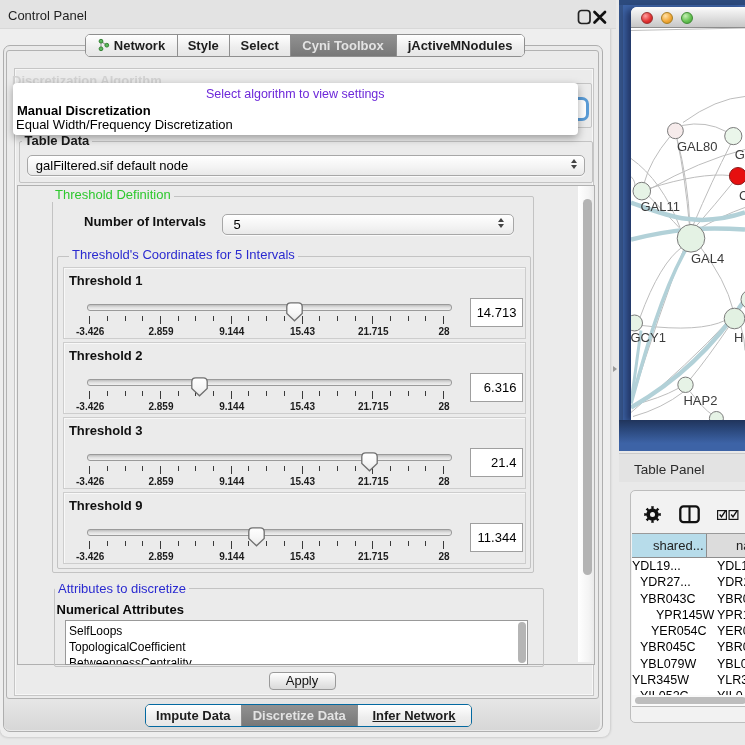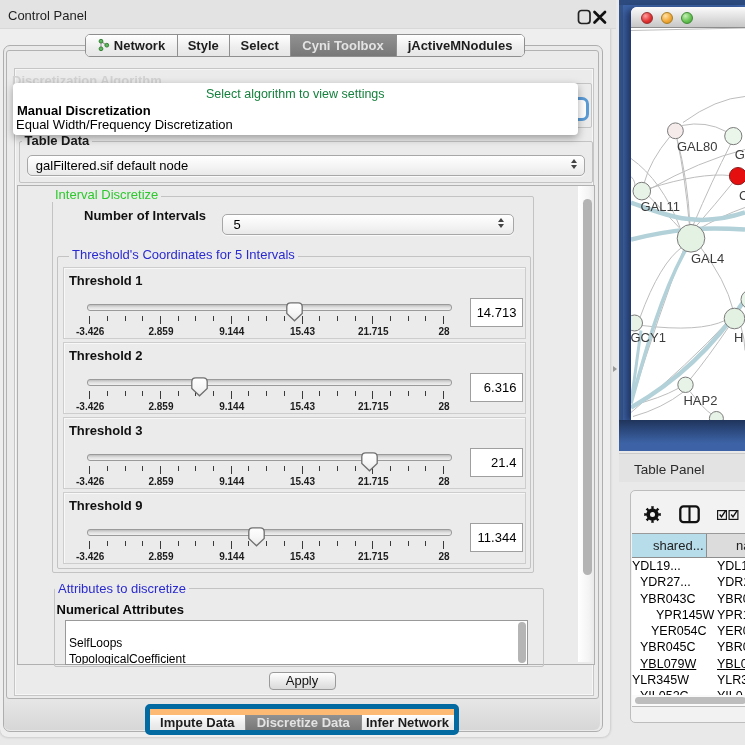--- a/index.html
+++ b/index.html
@@ -70,23 +70,23 @@
       <div class="dn"></div>
     </div>
 </div>
 
 <div class="abs" style="left:16.5px;top:184.5px;width:576px;height:478px;border:1px solid #b0b0b0;background:#ebebeb;"></div>
 
 <div class="abs" style="left:577.6px;top:185.5px;width:15px;height:476px;background:linear-gradient(to right,#ffffff,#f4f4f4 70%,#ececec);"></div>
 <div class="abs" style="left:582.5px;top:199px;width:9px;height:376px;background:#b3b3b3;border-radius:4.5px;"></div>
 
 <div class="group" style="left:52.2px;top:196px;width:480px;height:375px;"></div>
-<div class="gtitle" style="left:52px;top:189px;color:#2ec82e;">Interval Discretize</div>
-
-<div class="abs" style="left:84px;top:208px;font-size:13px;font-weight:bold;color:#111;">Number of Intervals</div>
+<div class="gtitle" style="left:52px;top:189px;color:#2ec82e;">Threshold Definition</div>
+
+<div class="abs" style="left:84px;top:214px;font-size:13px;font-weight:bold;color:#111;">Number of Intervals</div>
 <div class="combo abs" style="left:221.5px;top:213.5px;width:290px;height:19px;">
   <div class="abs" style="left:11px;top:0;height:19px;line-height:19px;font-size:13px;color:#000;">5</div>
   <div class="arrows" style="right:8px;top:3px;">
       <div class="up"></div>
       <div class="dn"></div>
     </div>
 </div>
 
 <div class="group" style="left:57px;top:255.5px;width:472px;height:311px;"></div>
 <div class="gtitle" style="left:69px;top:249px;color:#2a2ad0;">Threshold's Coordinates for 5 Intervals</div>
@@ -267,40 +267,40 @@
         <path d="M0.8,11.5 L0.8,4.8 Q0.8,0.8 4.8,0.8 L12.2,0.8 Q16.2,0.8 16.2,4.8 L16.2,11.5 L8.5,18.8 Z" fill="url(#tg4)" stroke="#6f6f6f" stroke-width="1.3"></path>
       </svg>
       <div class="valbox">11.344</div>
     </div>
 </div>
 
 <div class="group" style="left:53.6px;top:588.3px;width:488px;height:77px;"></div>
 <div class="gtitle" style="left:55px;top:582.5px;color:#2a2ad0;">Attributes to discretize</div>
 <div class="abs" style="left:56.5px;top:602px;font-size:13px;font-weight:bold;color:#0a0a0a;">Numerical Attributes</div>
 <div class="abs" style="left:64.5px;top:620px;width:463px;height:44.5px;background:#fff;border:1px solid #999;overflow:hidden;box-sizing:border-box;">
-  <div style="padding-left:3.5px;padding-top:14px;">
+  <div style="padding-left:3.5px;padding-top:2px;">
     <div class="rowtxt" style="height:16px;line-height:16px;font-size:12px;">SelfLoops</div>
     <div class="rowtxt" style="height:16px;line-height:16px;font-size:12px;">TopologicalCoefficient</div>
     <div class="rowtxt" style="height:16px;line-height:16px;font-size:12px;">BetweennessCentrality</div>
   </div>
 </div>
 <div class="abs" style="left:517.5px;top:622px;width:8.5px;height:40.5px;background:#b5b5b5;border-radius:4px;"></div>
 
 <div class="abs" style="left:268.5px;top:671.5px;width:65px;height:16.5px;border:1px solid #9a9a9a;border-radius:4px;background:linear-gradient(#fefefe,#e8e8e8 60%,#dadada);font-size:13px;color:#111;text-align:center;line-height:16.5px;">Apply</div>
 
-<div class="abs" style="left:144.5px;top:704px;height:20.5px;display:flex;border:5px solid #0369a1;border-radius:5px;overflow:hidden;background:#fdba74;align-items:flex-end;">
+<div class="abs" style="left:144.5px;top:704px;height:20.5px;display:flex;border:1px solid #0369a1;border-radius:5px;overflow:hidden;background:#fdba74;">
   <div class="tabseg" style="width:95.5px;">Impute Data</div>
   <div class="tabseg sel" style="width:114.5px;">Discretize Data</div>
-  <div class="tabseg" style="width:92px;border-right:none;">Infer Network</div>
+  <div class="tabseg" style="width:113px;border-right:none;text-decoration:underline;">Infer Network</div>
 </div>
 
 <div class="abs" style="left:613px;top:365.5px;width:0;height:0;border-top:3px solid transparent;border-bottom:3px solid transparent;border-left:4px solid #9a9a9a;"></div>
 
 <div class="abs" style="left:12.8px;top:83.4px;width:565px;height:52px;background:#fff;border-radius:4px;box-shadow:0 3px 8px rgba(0,0,0,.35);z-index:50;"></div>
-<div class="abs" style="left:12.8px;top:86.5px;width:565px;text-align:center;font-size:12.5px;color:#15803d;z-index:51;">Select algorithm to view settings</div>
+<div class="abs" style="left:12.8px;top:86.5px;width:565px;text-align:center;font-size:12.5px;color:#6d28d9;z-index:51;">Select algorithm to view settings</div>
 <div class="abs" style="left:17px;top:103px;font-size:13px;font-weight:bold;color:#000;z-index:51;">Manual Discretization</div>
 <div class="abs" style="left:16px;top:116.5px;font-size:13px;color:#000;z-index:51;">Equal Width/Frequency Discretization</div>
 
 <div class="abs" style="left:619px;top:0;width:126px;height:451px;background:#3d63a6;"></div>
 <div class="abs" style="left:619px;top:0;width:126px;height:4.5px;background:#2c4a7d;"></div>
 <div class="abs" style="left:619px;top:4.5px;width:4px;height:446.5px;background:#35548a;"></div>
 
 <div class="abs" style="left:631px;top:6.5px;width:114px;height:413.8px;background:#fff;border-radius:6px 0 0 0;box-shadow:-5px 2px 7px rgba(0,0,25,.45);"></div>
 <div class="abs" style="left:631px;top:6.5px;width:114px;height:20px;background:linear-gradient(#fbfbfb,#c7c7c7);border-bottom:1px solid #8d8d8d;border-radius:6px 0 0 0;"></div>
 <div class="abs" style="left:641.3px;top:12.1px;width:10.2px;height:10.2px;border-radius:50%;background:radial-gradient(circle at 35% 30%,#ff9f9f,#e23535 55%,#bf1212);border:0.6px solid #993030;"></div>
@@ -413,21 +413,21 @@
         <div class="rowtxt" style="padding-left:9px;">YPR1</div>
       </div>
     <div style="display:flex;">
         <div class="rowtxt" style="flex:0 0 76px;width:76px;padding-left:19px;box-sizing:border-box;">YER054C</div>
         <div class="rowtxt" style="padding-left:9px;">YER0</div>
       </div>
     <div style="display:flex;">
         <div class="rowtxt" style="flex:0 0 76px;width:76px;padding-left:8px;box-sizing:border-box;">YBR045C</div>
         <div class="rowtxt" style="padding-left:9px;">YBR0</div>
       </div>
-    <div style="display:flex;text-decoration:underline;">
+    <div style="display:flex;">
         <div class="rowtxt" style="flex:0 0 76px;width:76px;padding-left:8px;box-sizing:border-box;">YBL079W</div>
         <div class="rowtxt" style="padding-left:9px;">YBL0</div>
       </div>
     <div style="display:flex;">
         <div class="rowtxt" style="flex:0 0 76px;width:76px;padding-left:0;box-sizing:border-box;">YLR345W</div>
         <div class="rowtxt" style="padding-left:9px;">YLR3</div>
       </div>
     <div style="display:flex;">
         <div class="rowtxt" style="flex:0 0 76px;width:76px;padding-left:8px;box-sizing:border-box;">YIL052C</div>
         <div class="rowtxt" style="padding-left:9px;">YIL0</div>

